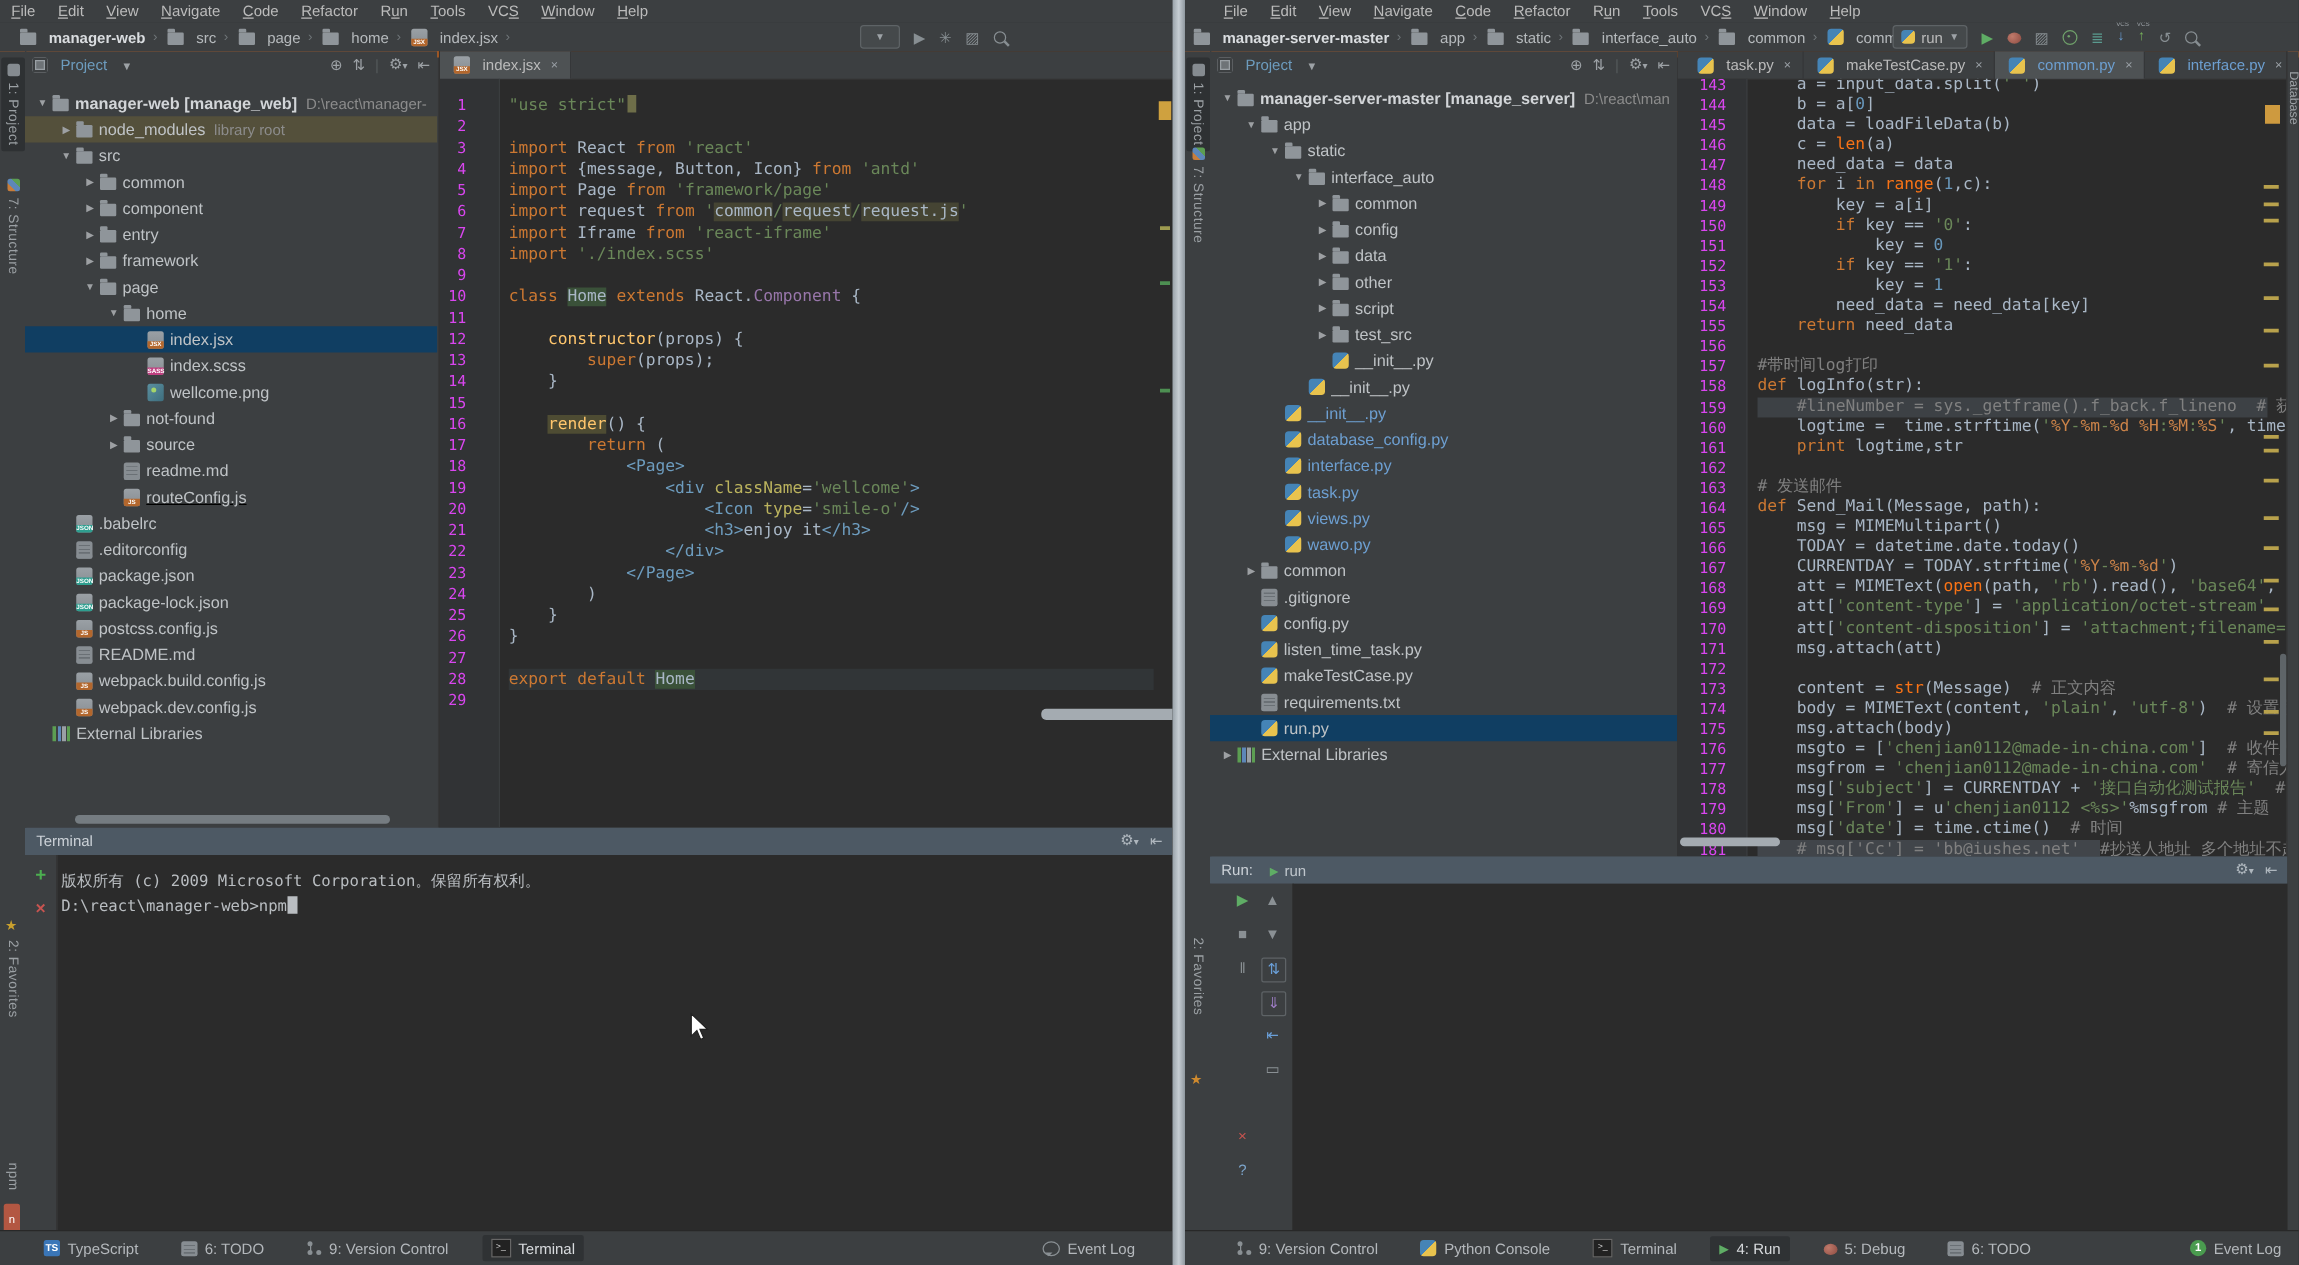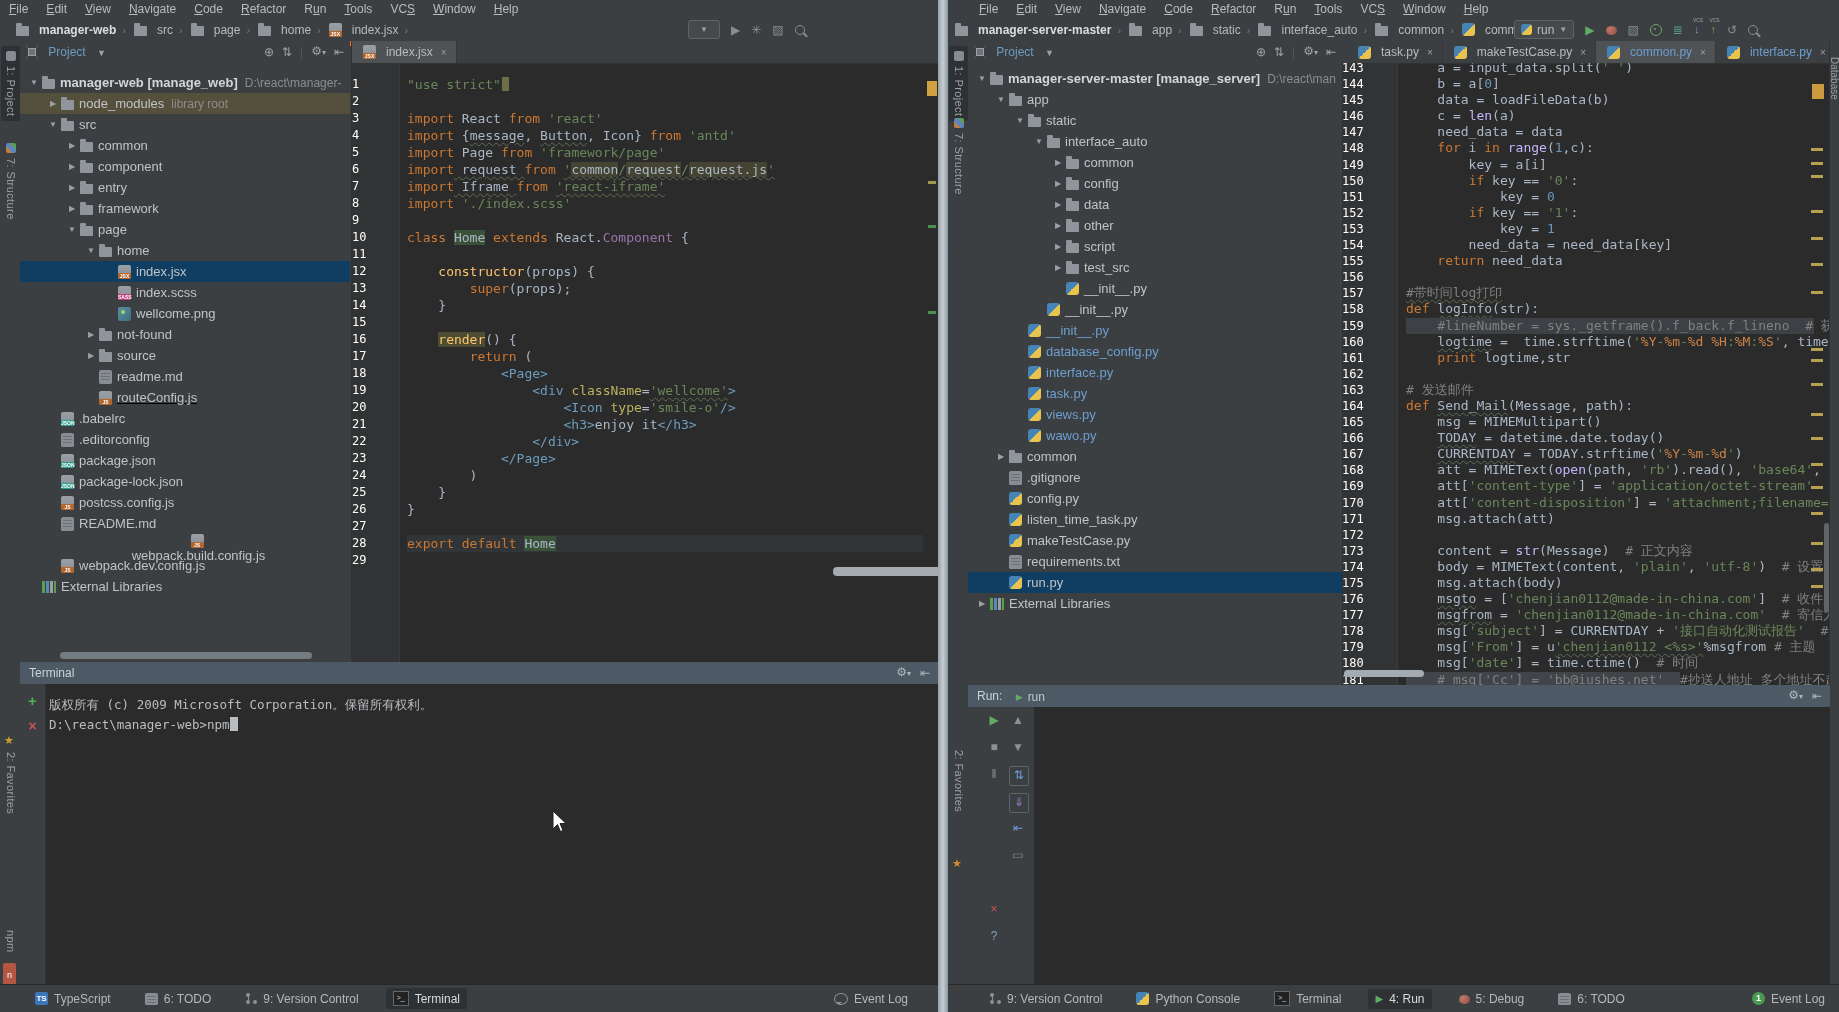--- a/index.html
+++ b/index.html
@@ -61,32 +61,32 @@
   .ed{position:absolute;background:#2b2b2b;overflow:hidden}
   .tabs{position:absolute;top:0;left:0;right:0;height:22px;background:#3c3f41;border-bottom:1px solid #323232;
     display:flex;font-size:12px}
   .tab{display:flex;align-items:center;gap:5px;padding:0 9px;color:#bbb;border-right:1px solid #353739;height:22px}
   .tab.sel{background:#4e5254}
   .tab .x{color:#9aa0a6;font-size:10px;margin-left:3px}
   .tab .lbl.mod{color:#6d9fd1}
   .codewrap{position:absolute;top:22px;left:0;right:0;bottom:0;overflow:hidden;
     font-family:"DejaVu Sans Mono","Liberation Mono",monospace;font-size:13px;color:#a9b7c6}
   .gut{position:absolute;top:0;bottom:0;left:0;background:#313335;border-right:1px solid #3a3d3f;
-    color:#ffffff;font-size:12px;}
+    color:#d946ef;font-size:12px;text-align:right}
   .lines{position:absolute;top:0;right:16px;bottom:0}
   .cl{white-space:pre;position:relative}
   .codeL .cl,.codeL .gl{height:17px;line-height:17px}
   .codeR .cl,.codeR .gl{height:16.1px;line-height:16.1px}
   .codeL .band{background:#313537}
   .codeR .band{background:#3d4145}
   .seg{white-space:pre}
   .k{color:#cc7832}.s{color:#6a8759}.sf{color:#cb8349}.n{color:#6897bb}.c{color:#808080}
-  .f{color:#ffc66d}.b{color:#c4b5fd}.t{color:#6d9cbe}.a{color:#bbb35e}.p{color:#9876aa}
+  .f{color:#ffc66d}.b{color:#f97316}.t{color:#6d9cbe}.a{color:#bbb35e}.p{color:#9876aa}
   .sh{background:#454433}.hlg{background:#3a5139}.hly{background:#4e4c33}.hlsel{background:#41454a}
-  .w{text-decoration:underline;text-decoration-style:wavy;text-decoration-color:#5d6b51;
+  .w{text-decoration-style:wavy;text-decoration-color:#5d6b51;
      text-decoration-thickness:1px;text-underline-offset:2px}
   .cur{display:inline-block;width:7px;height:14px;background:#6e6e49;vertical-align:-2px;margin-left:1px}
   .mk{position:absolute;z-index:5}
 
   
   .toolwin{position:absolute;overflow:hidden}
   .th{position:absolute;top:0;left:0;right:0;height:22px;background:#4d5964;color:#ccd2d8;font-size:12px;
     line-height:22px;padding-left:9px}
   .thicons{position:absolute;right:8px;top:0;height:22px;display:flex;gap:9px;align-items:center;color:#aeb6bd;font-size:12px}
   .tbody{position:absolute;top:22px;left:0;right:0;bottom:0;background:#2b2b2b}
@@ -351,21 +351,21 @@
           <span class="tic fic js">
             <i>JS</i>
           </span>
           <span class="tlbl">postcss.config.js</span>
         </div>
         <div class="trow" style="padding-left: 27px;">
           <span class="tarrow"></span>
           <span class="tic fic txt"></span>
           <span class="tlbl">README.md</span>
         </div>
-        <div class="trow" style="padding-left: 27px; flex-direction: column;">
+        <div class="trow" style="padding-left: 27px;">
           <span class="tarrow"></span>
           <span class="tic fic js">
             <i>JS</i>
           </span>
           <span class="tlbl">webpack.build.config.js</span>
         </div>
         <div class="trow" style="padding-left: 27px;">
           <span class="tarrow"></span>
           <span class="tic fic js">
             <i>JS</i>

